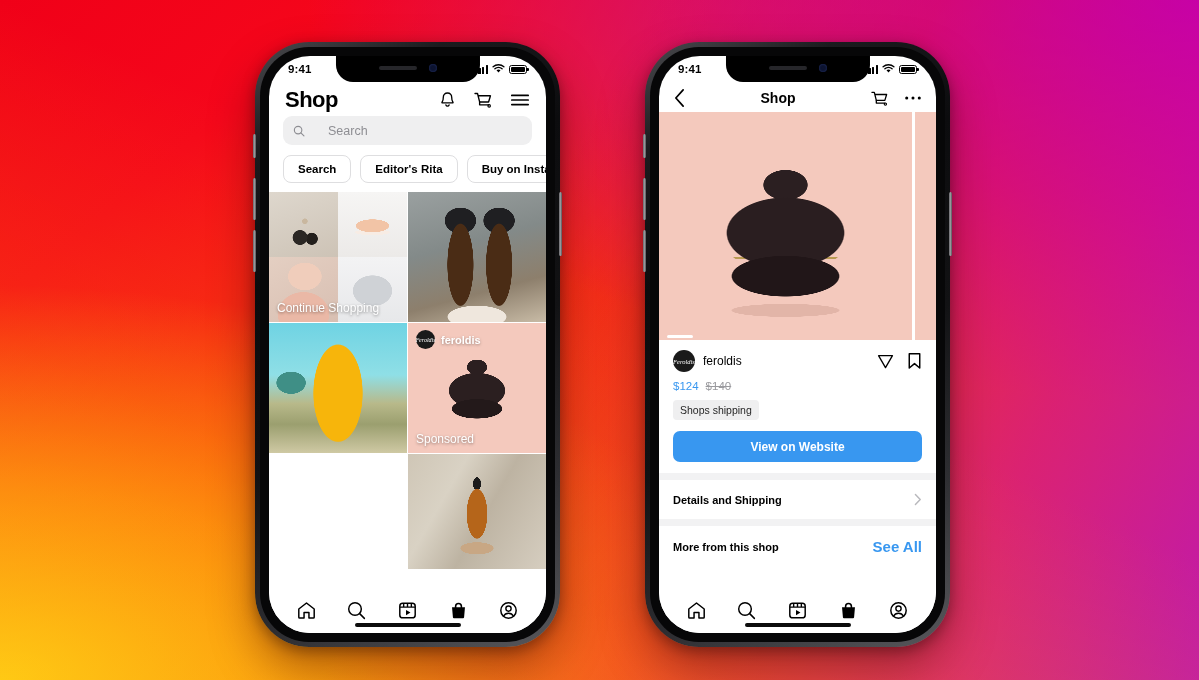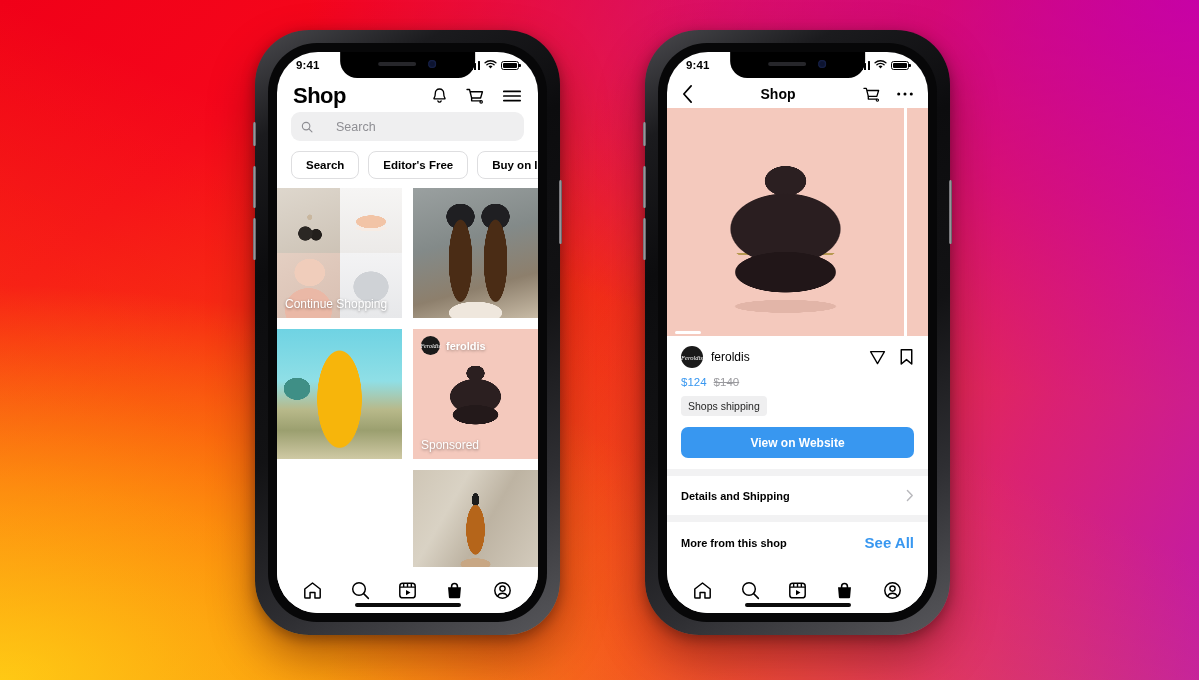--- a/index.html
+++ b/index.html
@@ -34,22 +34,23 @@
       rgba(255,140,0,0.25) 72%,
       rgba(255,200,20,0.40) 100%);
     pointer-events: none;
   }
 
   
   .phone {
     position: absolute;
     border-radius: 54px;
     background: linear-gradient(150deg,#4b4b4f 0%, #1b1b1e 14%, #0c0c0e 32%, #121214 56%, #2e2e32 78%, #58585c 100%);
-    padding: 13px;
+    padding: 5px;
     box-shadow: 0 22px 46px rgba(60,0,0,0.40), 0 4px 14px rgba(0,0,0,0.35);
+    margin-top: 12px;
   }
   .phone-inner {
     width: 100%; height: 100%;
     border-radius: 49px;
     background: #070708;
     padding: 9px;
     position: relative;
   }
   .screen {
     width: 100%; height: 100%;
@@ -127,21 +128,21 @@
     overflow: hidden;
   }
   .pill {
     border: 1px solid #dedee0; border-radius: 8px;
     padding: 7px 14px; font-size: 11.5px; font-weight: bold;
     white-space: nowrap; color: #000; background:#fff;
   }
   .grid {
     display: grid;
     grid-template-columns: 1fr 1fr;
-    gap: 11px;
+    gap: 1px;
     background: #fff;
   }
   .cell { position: relative; overflow: hidden; }
   .cell-label {
     position: absolute; left: 8px; bottom: 7px;
     color: #fff; font-size: 12px; font-weight: 500;
     text-shadow: 0 1px 3px rgba(0,0,0,0.45);
     z-index: 5;
   }
   .quad { display: grid; grid-template-columns: 1fr 1fr; grid-template-rows: 1fr 1fr; width:100%; height:100%; }
@@ -298,21 +299,21 @@
       <div class="searchbar">
         <svg width="12" height="12" viewBox="0 0 16 16">
           <circle cx="6.8" cy="6.8" r="5" fill="none" stroke="#8e8e93" stroke-width="1.5"></circle>
           <line x1="10.5" y1="10.5" x2="14.6" y2="14.6" stroke="#8e8e93" stroke-width="1.5" stroke-linecap="round"></line>
         </svg>
         <span class="ph">Search</span>
       </div>
 
       <div class="pills">
         <div class="pill">Search</div>
-        <div class="pill">Editor's Free</div>
+        <div class="pill">Editor's Rita</div>
         <div class="pill">Buy on Instagram</div>
       </div>
 
       <div class="grid">
 
         <div class="cell" style="height:130px">
           <div class="quad">
             <div style="background:
                  radial-gradient(circle at 45% 70%, #2b2724 0 12%, transparent 13%),
                  radial-gradient(circle at 62% 72%, #231f1c 0 9%, transparent 10%),

